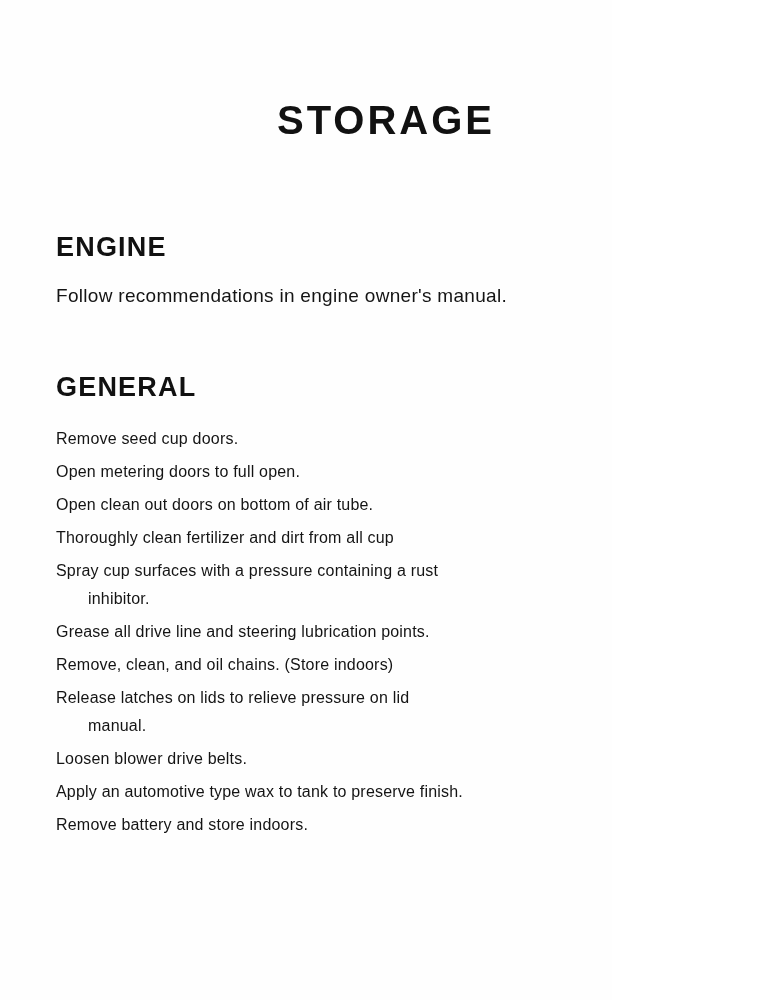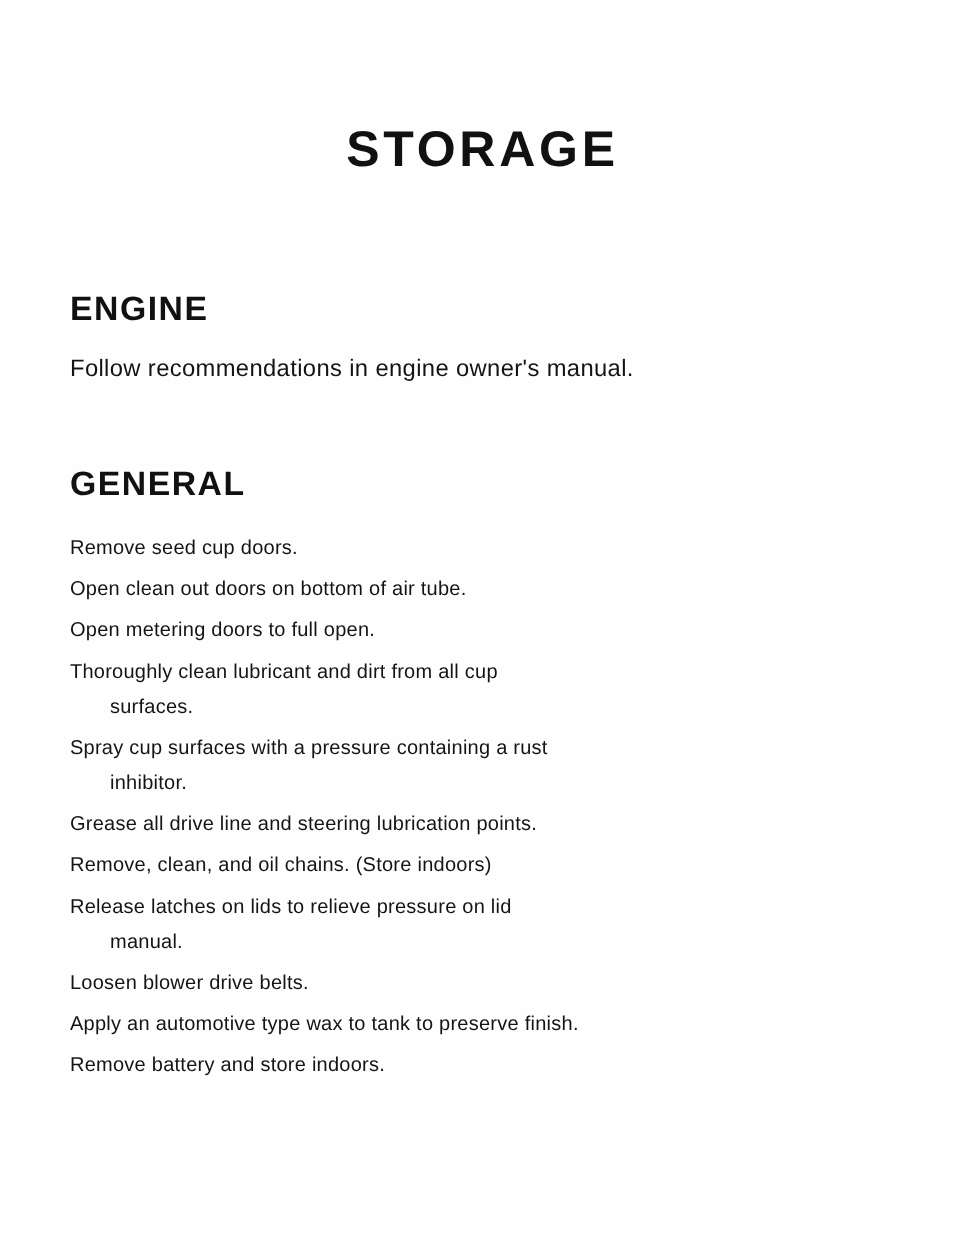--- a/index.html
+++ b/index.html
@@ -93,28 +93,27 @@
   </div>
 
   <div class="section section-general">
     <div class="section-heading">GENERAL</div>
 
     <ul class="list">
       <li class="list-item">
         <span>Remove seed cup doors.</span>
       </li>
       <li class="list-item">
+        <span>Open metering doors to full open.</span>
+      </li>
+      <li class="list-item">
         <span>Open clean out doors on bottom of air tube.</span>
       </li>
-      <li class="list-item">
-        <span>Open metering doors to full open.</span>
-      </li>
       <li class="list-item justified">
-        <span>Thoroughly clean lubricant and dirt from all cup</span>
-        <span class="cont">surfaces.</span>
+        <span>Thoroughly clean fertilizer and dirt from all cup</span>
       </li>
       <li class="list-item justified">
         <span>Spray cup surfaces with a pressure containing a rust</span>
         <span class="cont">inhibitor.</span>
       </li>
       <li class="list-item">
         <span>Grease all drive line and steering lubrication points.</span>
       </li>
       <li class="list-item">
         <span>Remove, clean, and oil chains. (Store indoors)</span>

